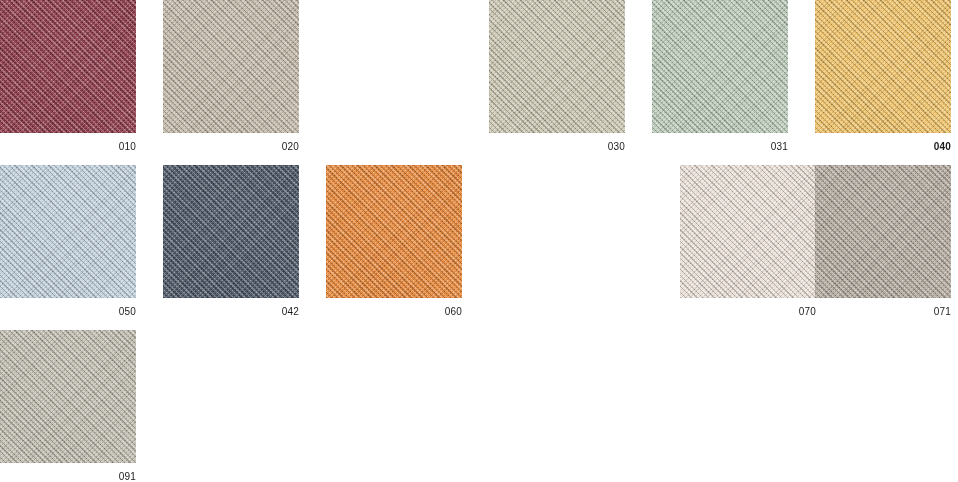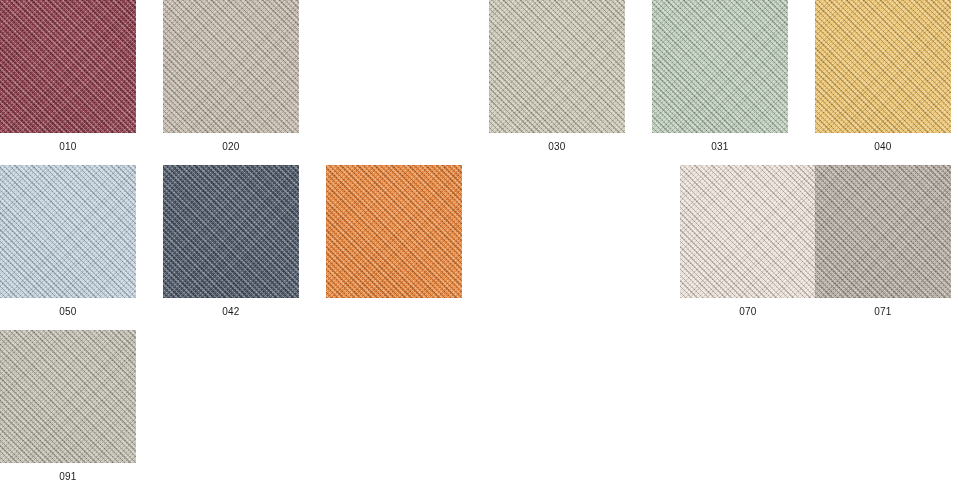--- a/index.html
+++ b/index.html
@@ -83,21 +83,21 @@
         rgba(255,255,255,0.08) 1px,
         rgba(255,255,255,0.08) 2px
       );
     pointer-events: none;
     mix-blend-mode: overlay;
   }
 
   .swatch-label {
     display: block;
     width: 136px;
-    text-align: center;
+    text-align: right;
     font-size: 10px;
     line-height: 10px;
     color: #1b1b1b;
     padding-top: 9px;
     letter-spacing: 0.2px;
     font-family: "Liberation Sans", sans-serif;
   }
 </style>
 </head>
 <body>
@@ -112,34 +112,35 @@
       <span class="swatch-label" style="width: 136px; color: rgb(27, 27, 27);">020</span>
     </div>
     <div class="swatch-cell" style="left: 489px; top: 0px; width: 136px;">
       <div class="swatch-chip" style="width: 136px; height: 133px; background-color: rgb(205, 200, 180);"></div>
       <span class="swatch-label" style="width: 136px; color: rgb(27, 27, 27);">030</span>
     </div>
     <div class="swatch-cell" style="left: 652px; top: 0px; width: 136px;">
       <div class="swatch-chip" style="width: 136px; height: 133px; background-color: rgb(189, 205, 187);"></div>
       <span class="swatch-label" style="width: 136px; color: rgb(27, 27, 27);">031</span>
     </div>
-    <div class="swatch-cell" style="left: 815px; top: 0px; width: 136px;">
+    <div class="swatch-cell" style="left: 815px; top: 0px; width: 136px; font-weight: bold;">
       <div class="swatch-chip" style="width: 136px; height: 133px; background-color: rgb(240, 195, 106);"></div>
       <span class="swatch-label" style="width: 136px; color: rgb(27, 27, 27);">040</span>
     </div>
     <div class="swatch-cell" style="left: 0px; top: 165px; width: 136px;">
       <div class="swatch-chip" style="width: 136px; height: 133px; background-color: rgb(195, 210, 222);"></div>
       <span class="swatch-label" style="width: 136px; color: rgb(27, 27, 27);">050</span>
     </div>
     <div class="swatch-cell" style="left: 163px; top: 165px; width: 136px;">
       <div class="swatch-chip" style="width: 136px; height: 133px; background-color: rgb(78, 87, 103);"></div>
       <span class="swatch-label" style="width: 136px; color: rgb(27, 27, 27);">042</span>
     </div>
     <div class="swatch-cell" style="left: 326px; top: 165px; width: 136px;">
       <div class="swatch-chip" style="width: 136px; height: 133px; background-color: rgb(232, 136, 60);"></div>
+      <span class="swatch-label" style="width: 136px; color: rgb(27, 27, 27);">060</span>
     </div>
     <div class="swatch-cell" style="left: 652px; top: 165px; width: 136px; margin-left: 28px;">
       <div class="swatch-chip" style="width: 136px; height: 133px; background-color: rgb(236, 226, 218);"></div>
       <span class="swatch-label" style="width: 136px; color: rgb(27, 27, 27);">070</span>
     </div>
     <div class="swatch-cell" style="left: 815px; top: 165px; width: 136px;">
       <div class="swatch-chip" style="width: 136px; height: 133px; background-color: rgb(181, 172, 161);"></div>
       <span class="swatch-label" style="width: 136px; color: rgb(27, 27, 27);">071</span>
     </div>
     <div class="swatch-cell" style="left: 0px; top: 330px; width: 136px;">

